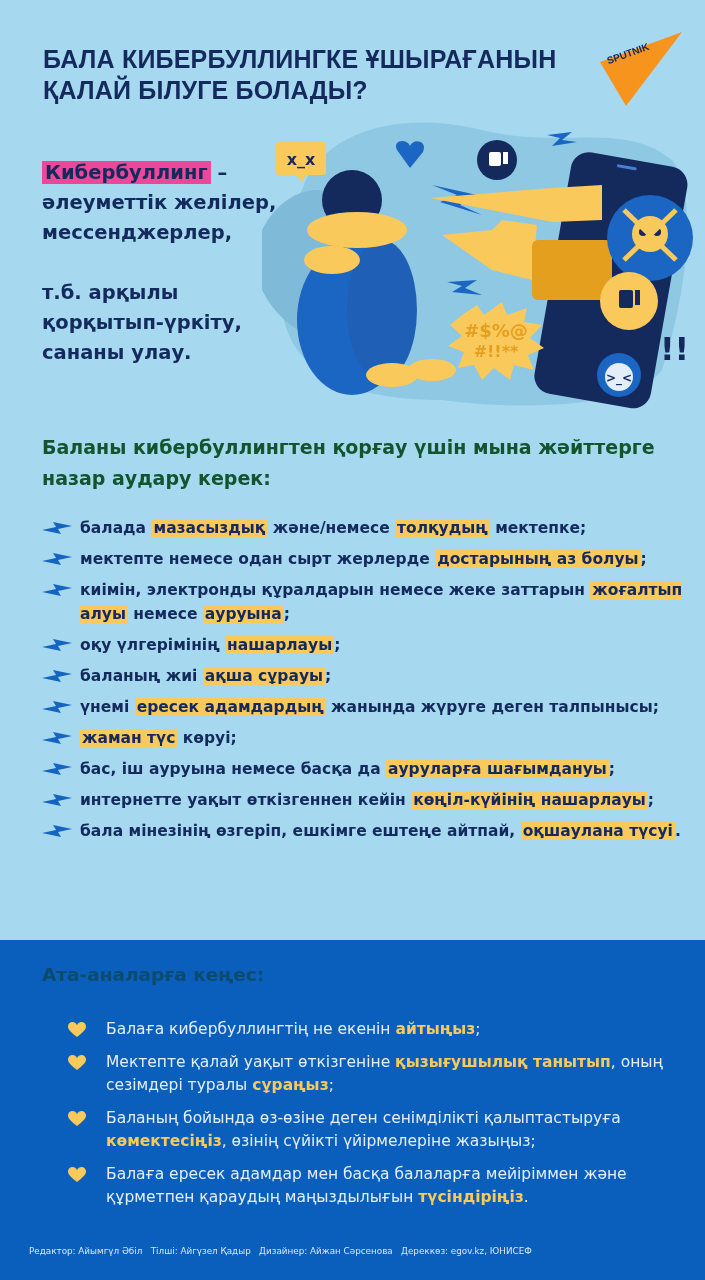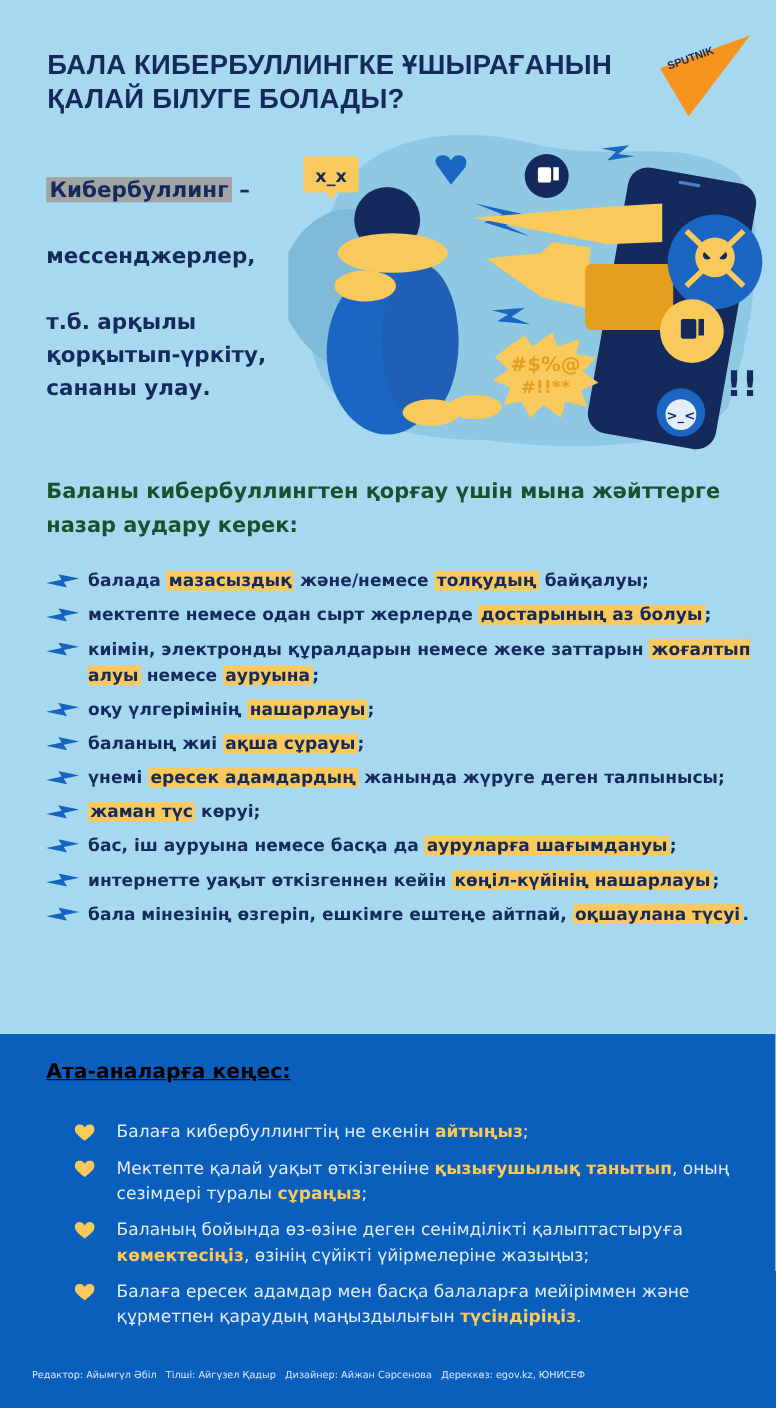--- a/index.html
+++ b/index.html
@@ -3,30 +3,30 @@
 <meta charset="utf-8">
 <style>
   * { box-sizing: border-box; margin: 0; padding: 0; }
   html, body { width: 705px; height: 1280px; overflow: hidden; }
   body { background: #a6d9f0; font-family: "DejaVu Sans", sans-serif; color: #142a5c; position: relative; }
   .top { position: absolute; left: 0; top: 0; width: 705px; height: 940px; background: #a6d9f0; }
   .title { position: absolute; left: 43px; top: 44px; width: 560px; font-family: "Liberation Sans", sans-serif; font-weight: bold; font-size: 25px; line-height: 31px; color: #142a5c; letter-spacing: 0.2px; }
   .logo { position: absolute; left: 598px; top: 30px; width: 85px; height: 78px; }
   .logo-text { position: absolute; left: 606px; top: 48px; font-family: "Liberation Sans", sans-serif; font-weight: bold; font-size: 10px; color: #142a5c; transform: rotate(-20deg); }
   .definition { position: absolute; left: 42px; top: 158px; width: 250px; font-size: 19.5px; line-height: 30px; font-weight: bold; color: #142a5c; }
-  .def-term { background: #a3a3a3; padding: 0 3px; }
+  .def-term { background: #ec4899; padding: 0 3px; }
   .illus { position: absolute; left: 262px; top: 110px; width: 443px; height: 300px; }
   .subtitle { position: absolute; left: 42px; top: 432px; width: 630px; font-size: 19px; line-height: 31px; font-weight: bold; color: #14532d; }
   .signs { position: absolute; left: 42px; top: 516px; width: 660px; list-style: none; }
   .sign { display: flex; align-items: flex-start; font-size: 15.5px; line-height: 24px; color: #142a5c; margin-bottom: 7px; font-weight: 600; }
   .sign .bolt { flex: 0 0 38px; height: 24px; display: flex; align-items: center; }
   .sign .txt { flex: 1; }
   .hl { background: #f9c95c; padding: 0 2px; }
   .bottom { position: absolute; left: 0; top: 940px; width: 705px; height: 340px; background: #0a5fbd; }
-  .advice-title { position: absolute; left: 42px; top: 964px; font-size: 18.5px; color: #000000; font-weight: 600; text-decoration: underline; }
+  .advice-title { position: absolute; left: 42px; top: 964px; font-size: 18.5px; color: #0c4a6e; font-weight: 600; }
   .advice { position: absolute; left: 68px; top: 1018px; width: 640px; list-style: none; }
   .adv { display: flex; align-items: flex-start; font-size: 15.5px; line-height: 23px; color: #e4eefa; margin-bottom: 10px; }
   .adv .heart { flex: 0 0 38px; height: 23px; display: flex; align-items: center; }
   .adv .txt { flex: 1; }
   .ahl { color: #f9c95c; font-weight: bold; }
   .credits { position: absolute; left: 29px; top: 1246px; font-size: 8.8px; color: #dbe8f7; white-space: pre; text-align: right; }
 </style>
 </head>
 <body>
 
@@ -37,21 +37,21 @@
   <span>ҚАЛАЙ БІЛУГЕ БОЛАДЫ?</span>
 </h1>
 
 <svg class="logo" viewBox="0 0 85 78">
   <polygon points="2,32 84,2 28,76" fill="#f7941d"></polygon>
 </svg>
 <div class="logo-text">SPUTNIK</div>
 
 <div class="definition">
   <span class="def-term">Кибербуллинг</span><span> –</span><br>
-  <br>
+  <span>әлеуметтік желілер,</span><br>
   <span>мессенджерлер,</span><br>
   <br>
   <span>т.б. арқылы</span><br>
   <span>қорқытып-үркіту,</span><br>
   <span>сананы улау.</span>
 </div>
 
 <svg class="illus" viewBox="0 0 443 300">
 
   <path d="M40,80 C60,20 140,0 220,20 C300,40 360,10 410,50 C440,90 420,200 400,260 C370,300 250,300 180,290 C100,290 30,270 20,200 C10,150 20,110 40,80 Z" fill="#8fc8e3"></path>
@@ -122,21 +122,21 @@
 
 <div class="subtitle">Баланы кибербуллингтен қорғау үшін мына жәйттерге назар аудару керек:</div>
 
 <ul class="signs" id="signs-list">
     <li class="sign">
       <span class="bolt">
   <svg width="30" height="12" viewBox="0 0 30 12">
     <polygon points="0,8 14,5 11,0 30,4 16,7 19,12" fill="#1565c0"></polygon>
   </svg>
 </span>
-      <span class="txt"><span>балада </span><span class="hl">мазасыздық</span><span> және/немесе </span><span class="hl">толқудың</span><span> байқалуы;</span></span>
+      <span class="txt"><span>балада </span><span class="hl">мазасыздық</span><span> және/немесе </span><span class="hl">толқудың</span><span> мектепке;</span></span>
     </li>
     <li class="sign">
       <span class="bolt">
   <svg width="30" height="12" viewBox="0 0 30 12">
     <polygon points="0,8 14,5 11,0 30,4 16,7 19,12" fill="#1565c0"></polygon>
   </svg>
 </span>
       <span class="txt"><span>мектепте немесе одан сырт жерлерде </span><span class="hl">достарының аз болуы</span><span></span><span></span><span>;</span></span>
     </li>
     <li class="sign">

